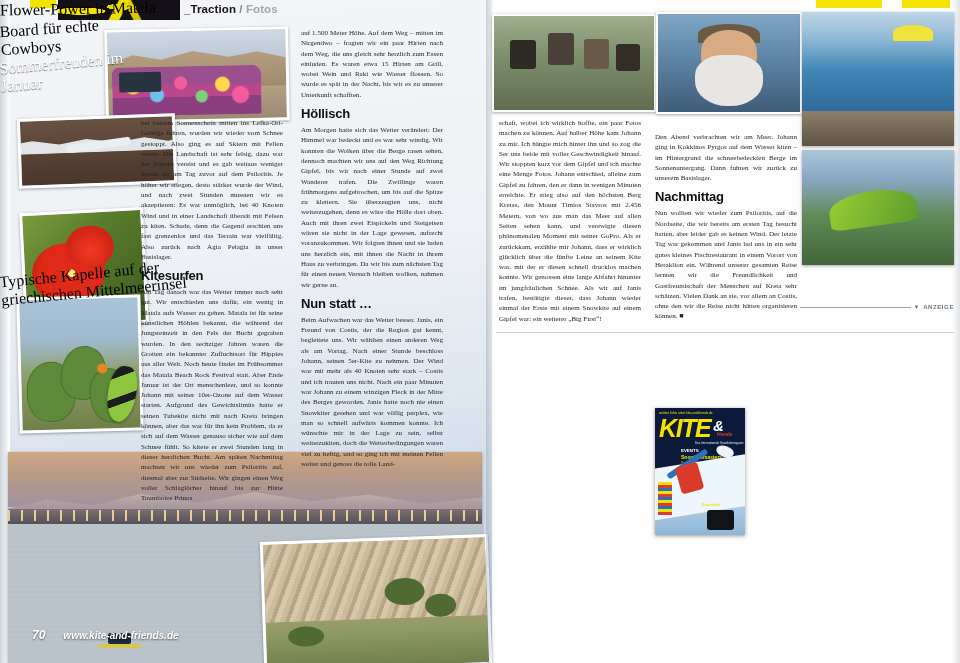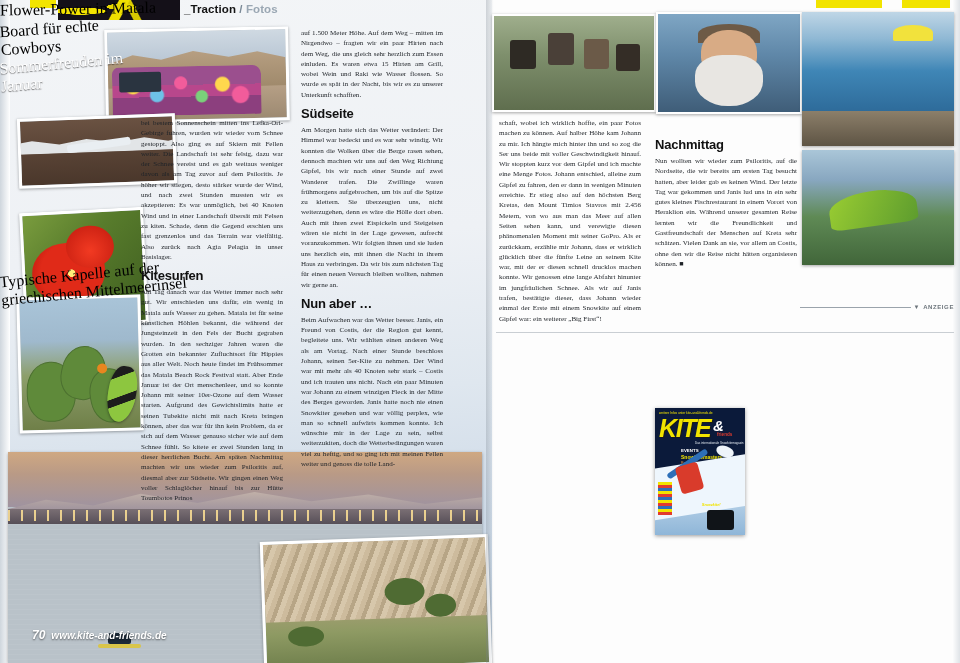--- a/index.html
+++ b/index.html
@@ -194,21 +194,21 @@
   #ad-cover .boot{position:absolute;left:58%;bottom:4%;width:30%;height:16%;background:#101418;border-radius:3px;}
   #ad-cover .boosttxt{position:absolute;left:52%;bottom:22%;font-family:"Liberation Sans",sans-serif;font-weight:bold;font-style:italic;font-size:4px;color:#f2e400;}
 
   
   .wm{position:absolute;font-family:"Liberation Sans",sans-serif;font-weight:bold;color:rgba(150,160,170,.22);
     letter-spacing:1px;pointer-events:none;}
   #wm1{left:700px;top:254px;font-size:16px;}
   #wm2{left:880px;top:488px;font-size:15px;}
 
   
-  .folio{position:absolute;left:32px;top:628px;display:flex;align-items:baseline;gap:6px;
+  .folio{position:absolute;left:32px;top:628px;display:flex;align-items:baseline;gap:18px;
     font-family:"Liberation Sans",sans-serif;font-style:italic;font-weight:bold;color:#fff;
     text-shadow:0 1px 2px rgba(0,0,0,.55);}
   .folio .num{font-size:12px;}
   .folio .url{font-size:10px;}
 </style>
 </head>
 <body>
 
 <div class="page">
 
@@ -287,31 +287,32 @@
   <div class="cap" id="cap-chapel">Typische Kapelle auf der griechischen Mittelmeerinsel</div>
 
   <div class="col" id="col-1">
     <p>bei bestem Sonnenschein mitten ins Lefka-Ori-Gebirge fuhren, wurden wir wieder vom Schnee gestoppt. Also ging es auf Skiern mit Fellen weiter. Die Landschaft ist sehr felsig, dazu war der Schnee vereist und es gab weitaus weniger davon als am Tag zuvor auf dem Psiloritis. Je höher wir stiegen, desto stärker wurde der Wind, und nach zwei Stunden mussten wir es akzeptieren: Es war unmöglich, bei 40 Knoten Wind und in einer Landschaft übersät mit Felsen zu kiten. Schade, denn die Gegend erschien uns fast grenzenlos und das Terrain war vielfältig. Also zurück nach Agia Pelagia in unser Basislager.</p>
     <h2>Kitesurfen</h2>
     <p>Am Tag danach war das Wetter immer noch sehr gut. Wir entschieden uns dafür, ein wenig in Matala aufs Wasser zu gehen. Matala ist für seine künstlichen Höhlen bekannt, die während der Jungsteinzeit in den Fels der Bucht gegraben wurden. In den sechziger Jahren waren die Grotten ein bekannter Zufluchtsort für Hippies aus aller Welt. Noch heute findet im Frühsommer das Matala Beach Rock Festival statt. Aber Ende Januar ist der Ort menschenleer, und so konnte Johann mit seiner 10er-Ozone auf dem Wasser starten. Aufgrund des Gewichtslimits hatte er seinen Tubekite nicht mit nach Kreta bringen können, aber das war für ihn kein Problem, da er sich auf dem Wasser genauso sicher wie auf dem Schnee fühlt. So kitete er zwei Stunden lang in dieser herrlichen Bucht. Am späten Nachmittag machten wir uns wieder zum Psiloritis auf, diesmal aber zur Südseite. Wir gingen einen Weg voller Schlaglöcher hinauf bis zur Hütte Toumbotos Prinos</p>
   </div>
 
   <div class="col" id="col-2">
     <p>auf 1.500 Meter Höhe. Auf dem Weg – mitten im Nirgendwo – fragten wir ein paar Hirten nach dem Weg, die uns gleich sehr herzlich zum Essen einluden. Es waren etwa 15 Hirten am Grill, wobei Wein und Raki wie Wasser flossen. So wurde es spät in der Nacht, bis wir es zu unserer Unterkunft schafften.</p>
-    <h2>Südseite</h2>
+    <h2>Höllisch</h2>
     <p>Am Morgen hatte sich das Wetter verändert: Der Himmel war bedeckt und es war sehr windig. Wir konnten die Wolken über die Berge rasen sehen, dennoch machten wir uns auf den Weg Richtung Gipfel, bis wir nach einer Stunde auf zwei Wanderer trafen. Die Zwillinge waren frühmorgens aufgebrochen, um bis auf die Spitze zu klettern. Sie überzeugten uns, nicht weiterzugehen, denn es wäre die Hölle dort oben. Auch mit ihren zwei Eispickeln und Steigeisen wären sie nicht in der Lage gewesen, aufrecht voranzukommen. Wir folgten ihnen und sie luden uns herzlich ein, mit ihnen die Nacht in ihrem Haus zu verbringen. Da wir bis zum nächsten Tag für einen neuen Versuch bleiben wollten, nahmen wir gerne an.</p>
-    <h2>Nun aber …</h2>
+    <h2>Nun statt …</h2>
     <p>Beim Aufwachen war das Wetter besser. Janis, ein Freund von Costis, der die Region gut kennt, begleitete uns. Wir wählten einen anderen Weg als am Vortag. Nach einer Stunde beschloss Johann, seinen 5er-Kite zu nehmen. Der Wind war mit mehr als 40 Knoten sehr stark – Costis und ich trauten uns nicht. Nach ein paar Minuten war Johann zu einem winzigen Fleck in der Mitte des Berges geworden. Janis hatte noch nie einen Snowkiter gesehen und war völlig perplex, wie man so schnell aufwärts kommen konnte. Ich wünschte mir in der Lage zu sein, selbst weiterzukiten, doch die Wetterbedingungen waren viel zu heftig, und so ging ich mit meinen Fellen weiter und genoss die tolle Land-</p>
   </div>
 
   <div class="col" id="col-3">
     <p>schaft, wobei ich wirklich hoffte, ein paar Fotos machen zu können. Auf halber Höhe kam Johann zu mir. Ich hängte mich hinter ihn und so zog die Ser uns beide mit voller Geschwindigkeit hinauf. Wir stoppten kurz vor dem Gipfel und ich machte eine Menge Fotos. Johann entschied, alleine zum Gipfel zu fahren, den er dann in wenigen Minuten erreichte. Er stieg also auf den höchsten Berg Kretas, den Mount Timios Stavros mit 2.456 Metern, von wo aus man das Meer auf allen Seiten sehen kann, und verewigte diesen phänomenalen Moment mit seiner GoPro. Als er zurückkam, erzählte mir Johann, dass er wirklich glücklich über die fünfte Leine an seinem Kite war, mit der er diesen schnell drucklos machen konnte. Wir genossen eine lange Abfahrt hinunter im jungfräulichen Schnee. Als wir auf Janis trafen, bestätigte dieser, dass Johann wieder einmal der Erste mit einem Snowkite auf einem Gipfel war: ein weiterer „Big First“!</p>
   </div>
 
   <div class="col" id="col-4">
+    <p>Den Abend verbrachten wir am Meer. Johann ging in Kokkinos Pyrgos auf dem Wasser kiten – im Hintergrund die schneebedeckten Berge im Sonnenuntergang. Dann fuhren wir zurück zu unserem Basislager.</p>
     <h2>Nachmittag</h2>
     <p>Nun wollten wir wieder zum Psiloritis, auf die Nordseite, die wir bereits am ersten Tag besucht hatten, aber leider gab es keinen Wind. Der letzte Tag war gekommen und Janis lud uns in ein sehr gutes kleines Fischrestaurant in einem Vorort von Heraklion ein. Während unserer gesamten Reise lernten wir die Freundlichkeit und Gastfreundschaft der Menschen auf Kreta sehr schätzen. Vielen Dank an sie, vor allem an Costis, ohne den wir die Reise nicht hätten organisieren können. ■</p>
   </div>
 
   <div class="photo" id="photo-goats">
     <div class="g"></div>
     <div class="goat g1"></div>
       <div class="goat g2"></div>
       <div class="goat g3"></div>
       <div class="goat g4"></div>

